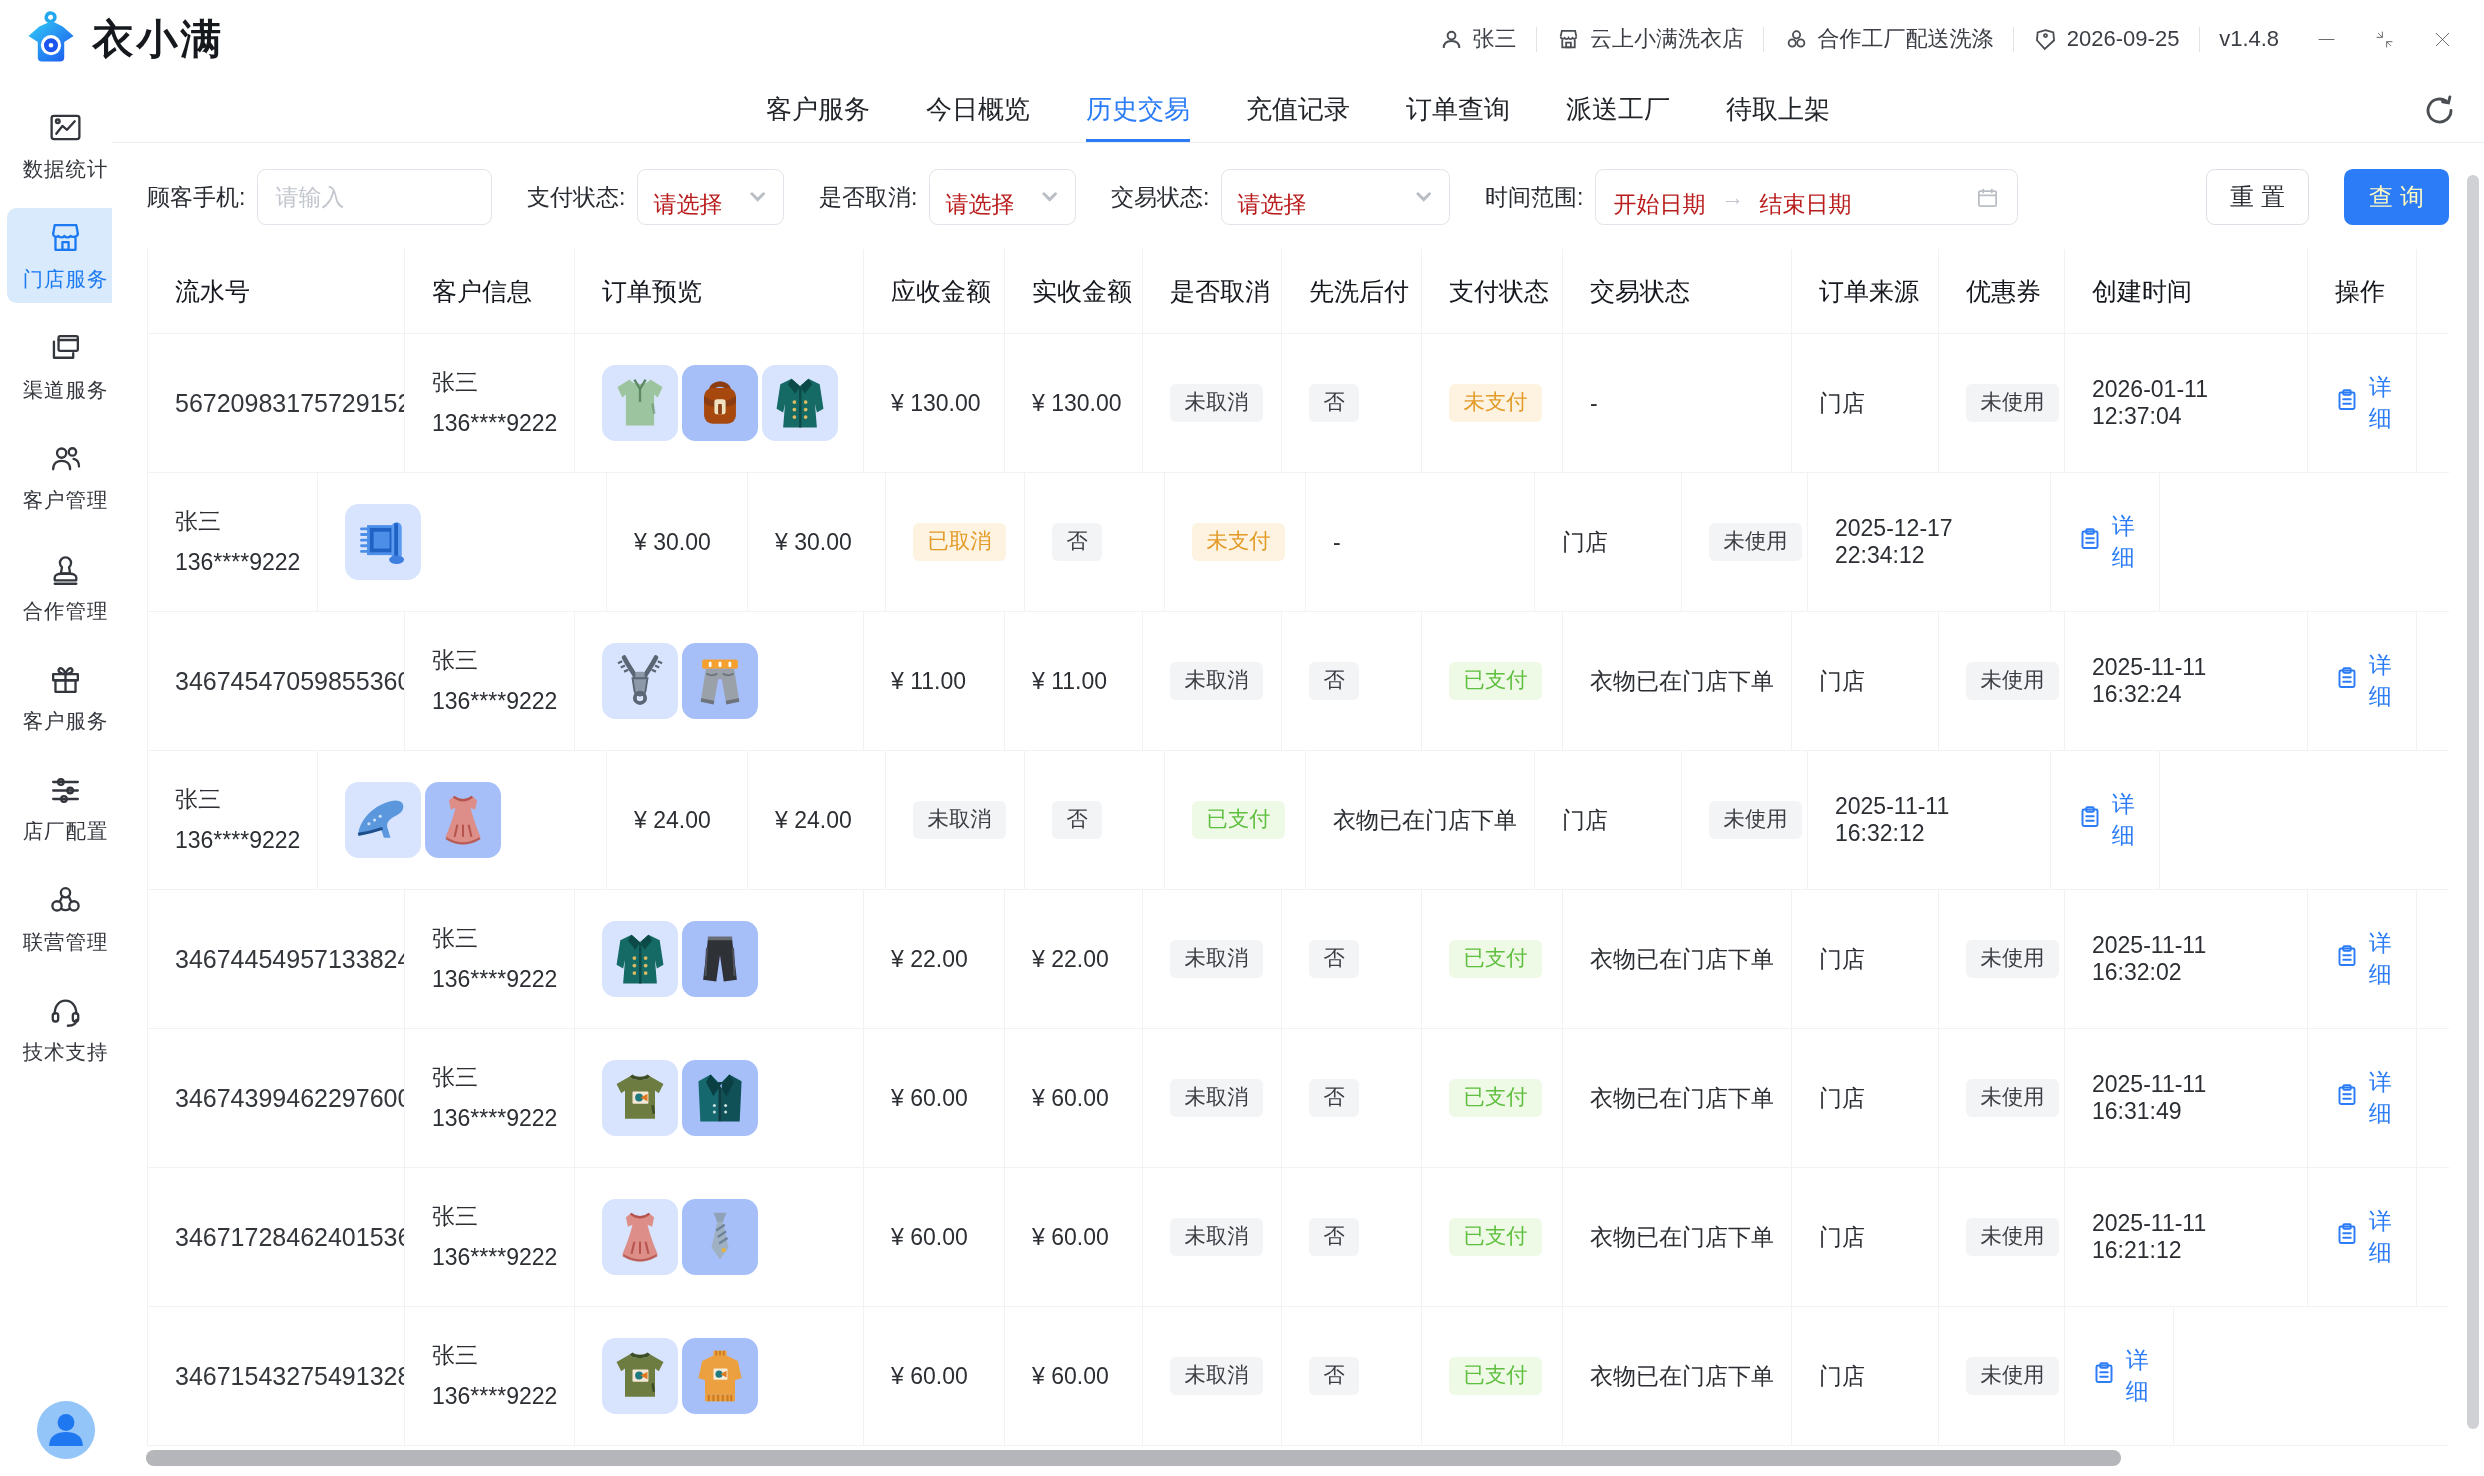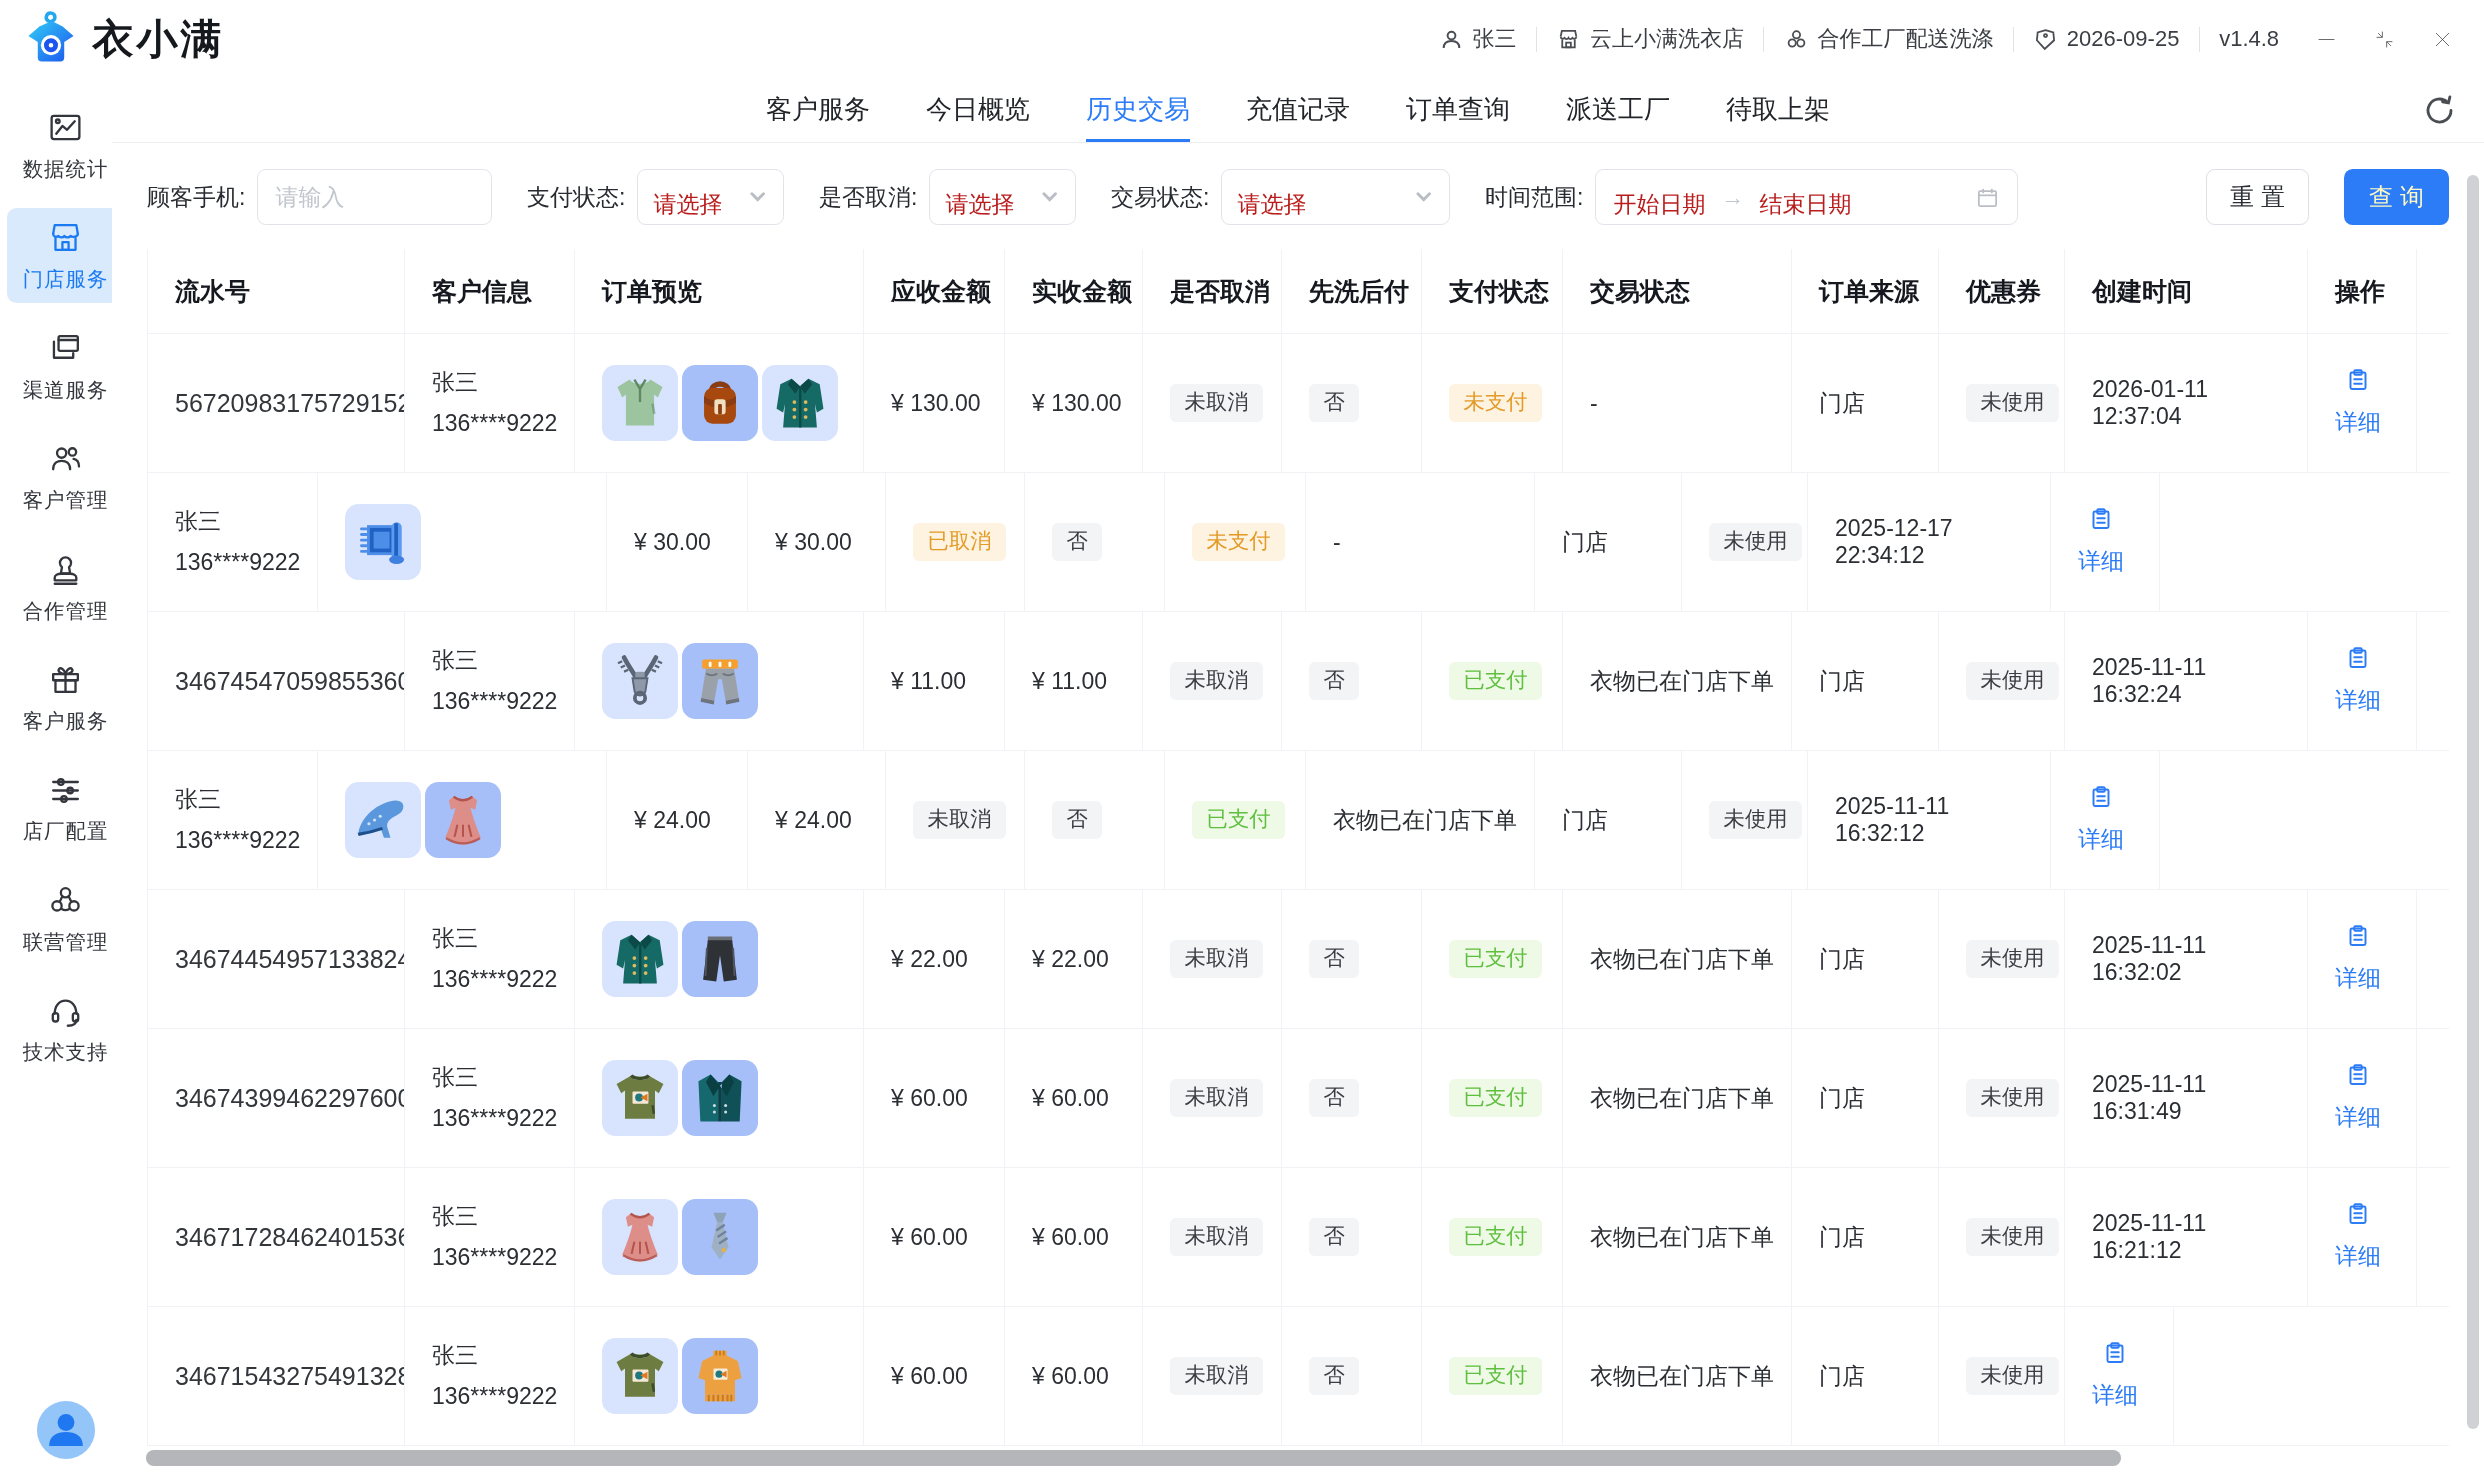--- a/index.html
+++ b/index.html
@@ -53,36 +53,36 @@
   .f-range .arrow { color:#c2c6cd; font-size:23px; }
   .f-range .cal { width:23px; height:23px; stroke:#b9bdc4; fill:none; stroke-width:2.4; margin-left:auto; }
   .fspacer { flex:1; }
   .btn { height:56px; border-radius:8.7px; font-size:24px; display:flex; align-items:center; justify-content:center; cursor:pointer; letter-spacing:6.8px; text-indent:6.8px; font-family:inherit; }
   .btn-reset { width:103px; background:#fff; border:1.9px solid #dcdfe6; color:#2b2e34; }
   .btn-search { width:105px; background:#2b7cf6; border:none; color:#fef9c3; }
 
   
   .table { margin:24px 35px 0; border-left:1px solid #f1f2f5; font-size:23px; color:#2b2e33; }
   .trow { display:flex; border-bottom:1px solid #f1f2f5; }
-  .thead { height:85px; font-size:25px; font-weight:700; color:#15181e; }
+  .thead { height:85px; font-size:25px; font-weight:400; color:#15181e; }
   .tbody-row { height:139px; }
   .cell { flex:none; display:flex; align-items:center; padding:0 9.7px 0 27px; border-right:1px solid #f1f2f5; overflow:hidden; }
   .serial { font-size:25px; color:#33363b; }
   .cust div { line-height:1.1; }
   .cust div + div { margin-top:15.5px; }
   .items-wrap { display:flex; gap:3.9px; }
   .tile { width:76px; height:76px; border-radius:13.6px; display:flex; align-items:center; justify-content:center; flex:none; }
   .tile svg { width:60px; height:60px; }
   .tile.light { background:#d8e4fd; }
   .tile.dark  { background:#a6bff9; }
   .badge { font-size:21.3px; line-height:1; padding:8.7px 14.6px; border-radius:5.8px; white-space:nowrap; }
   .badge.gray    { background:#f3f4f6; color:#3a3d43; }
   .badge.warn    { background:#fdf3e0; color:#e39a27; }
   .badge.success { background:#eef9e6; color:#5fbf3f; }
-  .action { color:#2b7cf6; display:flex; align-items:center; gap:9.7px; cursor:pointer;flex-direction:column; }
+  .action { color:#2b7cf6; display:flex; align-items:center; gap:9.7px; cursor:pointer; }
   .action svg { width:24px; height:24px; fill:none; stroke:#2b7cf6; stroke-width:2.6; stroke-linecap:round; stroke-linejoin:round; }
 
   
   .hscroll { position:absolute; left:146px; top:1450px; width:1975px; height:15.5px; border-radius:7.8px; background:#b4b6b9; }
   .vscroll { position:absolute; right:4.9px; top:175px; width:12.6px; height:1254px; border-radius:6.8px; background:#cfd1d4; }
 </style>
 </head>
 <body>
 
 <div class="app">

